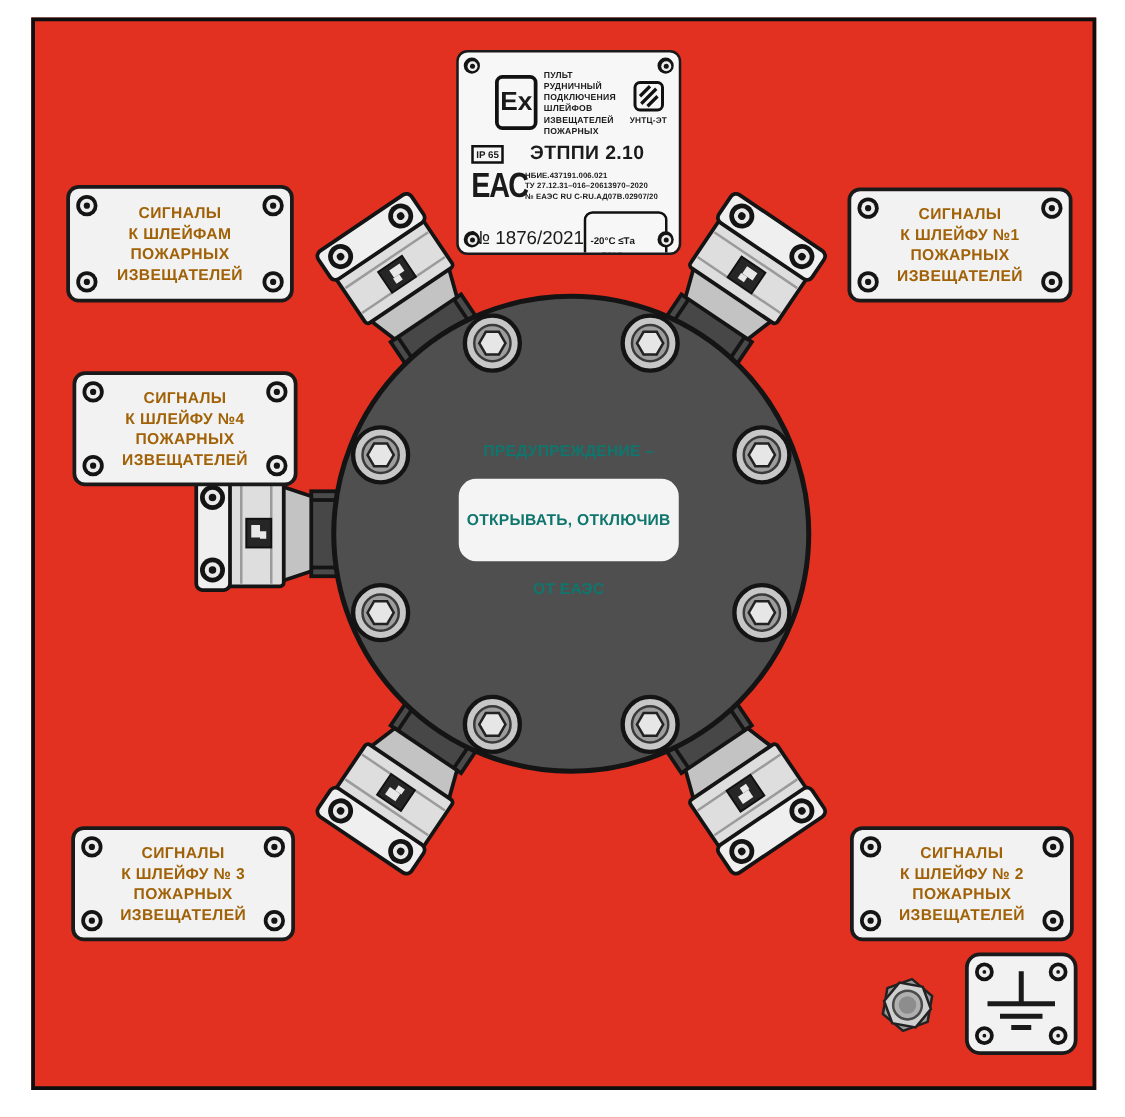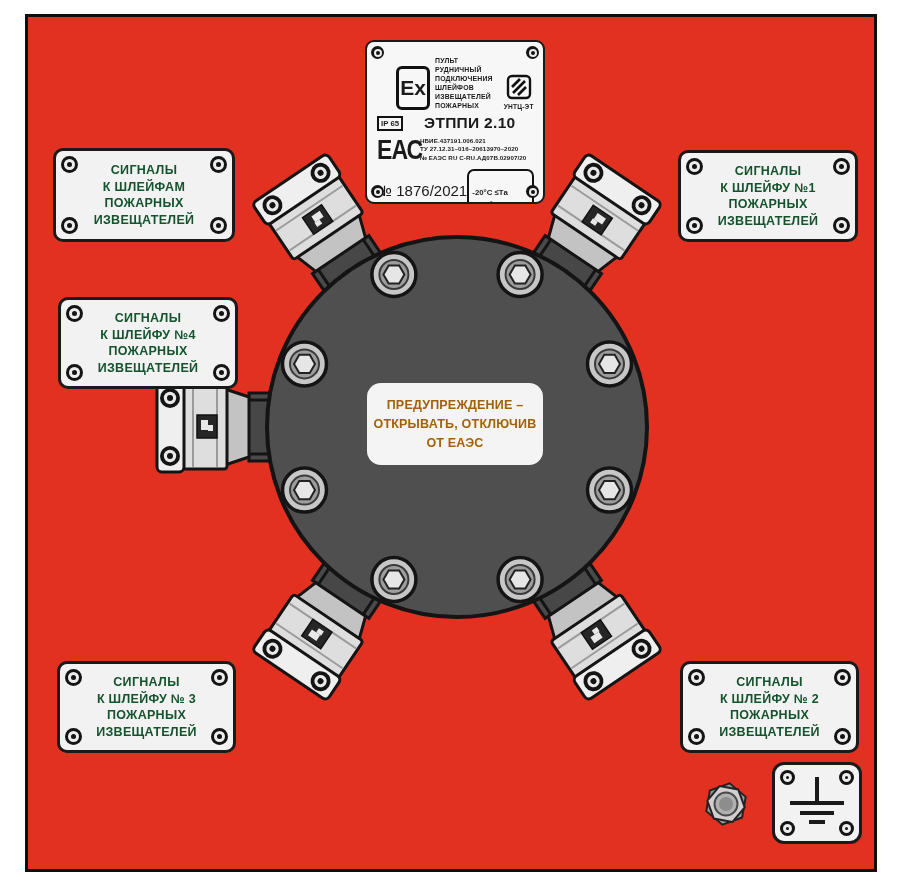--- a/index.html
+++ b/index.html
@@ -7,45 +7,45 @@
   }
   *{margin:0;padding:0;box-sizing:border-box;}
   body{width:900px;height:894px;background:#ffffff;font-family:"Liberation Sans",sans-serif;position:relative;overflow:hidden;}
   .stage{position:absolute;inset:0;background:#fff;}
   .panel{position:absolute;left:25px;top:14px;width:852px;height:858px;background:var(--red);border:3px solid #0e0e0e;}
   .assembly{position:absolute;left:0;top:0;width:846px;height:852px;z-index:1;}
 
   
   .plate{position:absolute;background:var(--plate);border:3px solid #1a1a1a;border-radius:10px;z-index:2;}
   .plate-text{position:absolute;inset:0;display:flex;flex-direction:column;justify-content:center;align-items:center;
-    font-weight:700;font-size:12.5px;line-height:16.5px;color:#14532d;letter-spacing:.3px;text-align:center;}
+    font-weight:700;font-size:12.5px;line-height:16.5px;color:#a16207;letter-spacing:.3px;text-align:center;}
   .plate-tl{left:25px;top:131px;width:182px;height:94px;}
   .plate-tr{left:650px;top:133px;width:180px;height:92px;}
   .plate-ml{left:30px;top:280px;width:180px;height:92px;}
   .plate-bl{left:29px;top:644px;width:179px;height:92px;}
   .plate-br{left:652px;top:644px;width:179px;height:92px;}
 
   
   .screw{position:absolute;width:17px;height:17px;border-radius:50%;background:var(--ink);}
   .screw::before{content:"";position:absolute;left:3px;top:3px;right:3px;bottom:3px;border-radius:50%;background:#ededed;}
   .screw::after{content:"";position:absolute;left:6px;top:6px;right:6px;bottom:6px;border-radius:50%;background:var(--ink);}
   .s-tl{left:5px;top:5px;} .s-tr{right:5px;top:5px;} .s-bl{left:5px;bottom:5px;} .s-br{right:5px;bottom:5px;}
   .screw.small{width:13px;height:13px;}
   .screw.small::before{left:2.5px;top:2.5px;right:2.5px;bottom:2.5px;}
   .screw.small::after{left:4.5px;top:4.5px;right:4.5px;bottom:4.5px;}
 
   
-  .warning{position:absolute;left:339px;top:366px;width:176px;height:82px;background:#f4f4f4;border-radius:14px;z-index:2;
+  .warning{position:absolute;left:339px;top:366px;width:176px;height:66px;background:#f4f4f4;border-radius:14px;z-index:2;
     display:flex;flex-direction:column;justify-content:center;align-items:center;
-    font-weight:700;font-size:12.5px;line-height:19px;color:#a16207;letter-spacing:.2px;text-align:center;}
+    font-weight:700;font-size:12.5px;line-height:19px;color:#0f766e;letter-spacing:.2px;text-align:center;gap:36px;}
 
   
   .nameplate{position:absolute;left:337px;top:23px;width:180px;height:164px;background:#f7f7f7;border:2.5px solid #1a1a1a;
     border-radius:9px;z-index:2;color:#1a1a1a;overflow:hidden;}
-  .np-row1{display:flex;gap:5px;margin:12px 8px 0 10px;align-items:flex-end;padding-left:19px;}
+  .np-row1{display:flex;gap:5px;margin:12px 8px 0 10px;align-items:center;padding-left:19px;}
   .ex-box{width:34px;height:44px;border:3.5px solid #111;border-radius:6px;display:flex;align-items:center;justify-content:center;
     font-weight:700;font-size:21px;flex:none;}
   .np-title{flex:1;font-weight:700;font-size:6.9px;line-height:9px;letter-spacing:.2px;margin-top:2px;}
   .np-brand{width:42px;flex:none;display:flex;flex-direction:column;align-items:center;}
   .np-brand svg{display:block;}
   .np-brand span{font-weight:700;font-size:6.6px;margin-top:3px;letter-spacing:.2px;}
   .np-row2{display:flex;align-items:center;gap:21px;margin:4px 10px 0 10px;}
   .ip-badge{border:2px solid #111;font-weight:700;font-size:7.8px;padding:0 2px;line-height:11px;}
   .np-model{font-weight:700;font-size:15.5px;letter-spacing:.3px;text-align:right;}
   .np-row3{display:flex;align-items:center;gap:7px;margin:3px 10px 0 10px;}

